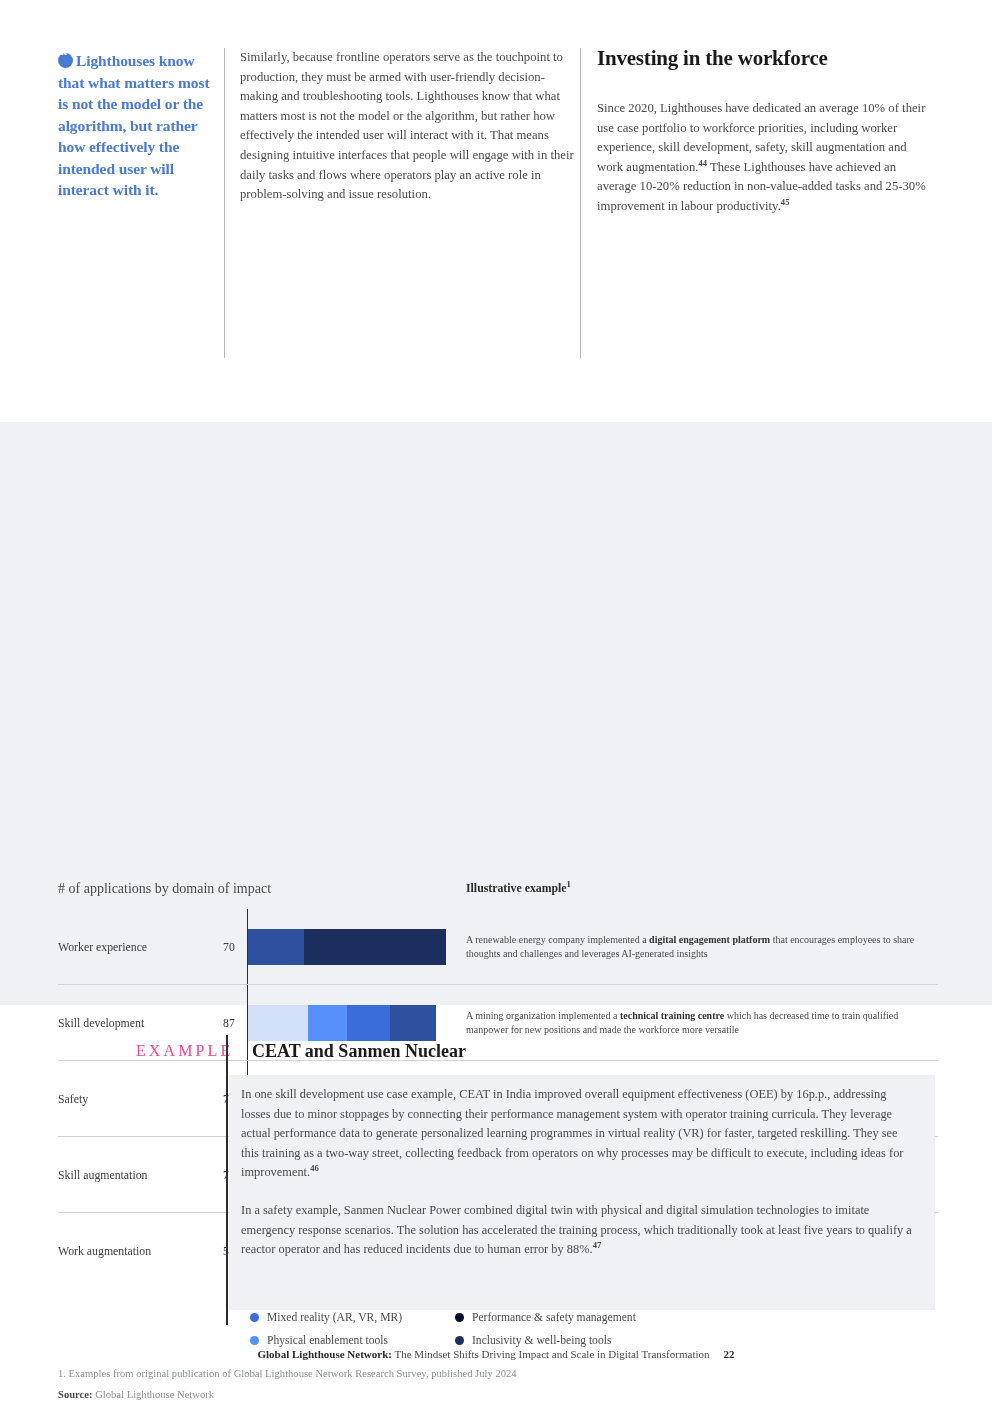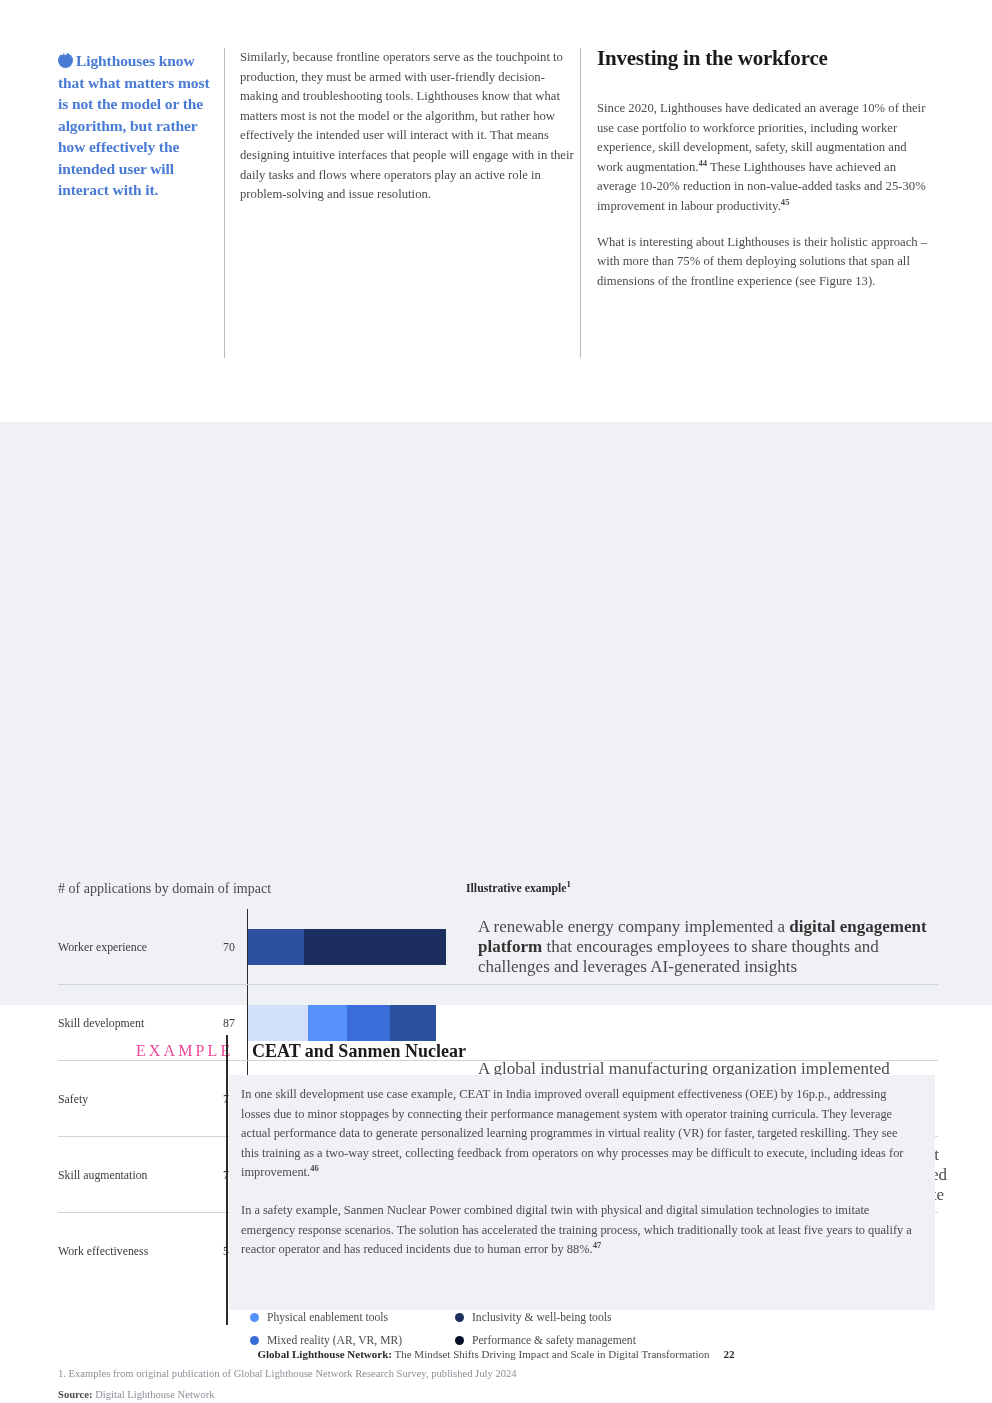--- a/index.html
+++ b/index.html
@@ -73,22 +73,22 @@
   .row-value{
     position:absolute;left:165px;top:50%;transform:translateY(-50%);
     font-size:11.8px;color:#3c3c3c;
   }
   .bar{
     position:absolute;left:190px;top:50%;transform:translateY(-50%);
     height:36px;display:flex;
   }
   .seg{height:100%;}
   .example-text{
-    position:absolute;left:420px;top:50%;transform:translateY(-50%);
-    width:470px;font-size:17px;line-height:20px;color:#4b4b4b;
+    position:absolute;left:408px;top:50%;transform:translateY(-50%);
+    width:470px;font-size:10px;line-height:14px;color:#4b4b4b;
   }
   .example-text b{font-weight:700;color:#333;}
 
   
   .legend{position:absolute;left:250px;top:861px;width:440px;}
   .legend-row{display:flex;height:23px;align-items:center;}
   .legend-item{display:flex;align-items:center;font-size:11.6px;color:#4b4b4b;}
   .legend-item.c1{width:205px;}
   .dot{width:9px;height:9px;border-radius:50%;margin-right:8px;flex:none;}
 
@@ -132,21 +132,20 @@
     <div class="col-rule rule-mid"></div>
     <div class="col-rule rule-right"></div>
 
     <div class="mid-col">
       <p class="body-p">Similarly, because frontline operators serve as the touchpoint to production, they must be armed with user-friendly decision-making and troubleshooting tools. Lighthouses know that what matters most is not the model or the algorithm, but rather how effectively the intended user will interact with it. That means designing intuitive interfaces that people will engage with in their daily tasks and flows where operators play an active role in problem-solving and issue resolution.</p>
     </div>
 
     <div class="right-col">
       <div class="h2">Investing in the workforce</div>
       <p class="body-p"><span>Since 2020, Lighthouses have dedicated an average 10% of their use case portfolio to workforce priorities, including worker experience, skill development, safety, skill augmentation and work augmentation.</span><sup>44</sup><span> These Lighthouses have achieved an average 10-20% reduction in non-value-added tasks and 25-30% improvement in labour productivity.</span><sup>45</sup></p>
-      <p class="body-p">What is interesting about Lighthouses is their holistic approach – with more than 75% of them deploying solutions that span all dimensions of the frontline experience (see Figure 13).</p>
     </div>
   </div>
 
   <div class="fig-header">
     <div class="fig-label">FIGURE 13</div>
     <div class="fig-divider"></div>
     <div class="fig-title">Frontline use cases at Lighthouses</div>
   </div>
 
   <div class="fig-panel">
@@ -166,20 +165,21 @@
         </div>
         <div class="row">
           <div class="row-label">Skill development</div>
           <div class="row-value">87</div>
           <div class="bar">
             <div class="seg" style="width: 60px; background: rgb(210, 224, 250);"></div>
             <div class="seg" style="width: 39px; background: rgb(86, 145, 251);"></div>
             <div class="seg" style="width: 43px; background: rgb(58, 109, 216);"></div>
             <div class="seg" style="width: 46px; background: rgb(44, 79, 158);"></div>
           </div>
+          <div class="example-text">A mining organization implemented a <b>technical training centre</b> which has decreased time to train qualified manpower for new positions and made the workforce more versatile</div>
         </div>
         <div class="row">
           <div class="row-label">Safety</div>
           <div class="row-value">73</div>
           <div class="bar">
             <div class="seg" style="width: 46px; background: rgb(86, 145, 251);"></div>
             <div class="seg" style="width: 112px; background: rgb(3, 17, 42);"></div>
           </div>
           <div class="example-text">A global industrial manufacturing organization implemented <b>technology-enabled ergonomics assessments</b> which reduced workplace musculoskeletal injuries and time for case evaluation by 83%</div>
         </div>
@@ -187,21 +187,21 @@
           <div class="row-label">Skill augmentation</div>
           <div class="row-value">70</div>
           <div class="bar">
             <div class="seg" style="width: 51px; background: rgb(210, 224, 250);"></div>
             <div class="seg" style="width: 50px; background: rgb(58, 109, 216);"></div>
             <div class="seg" style="width: 50px; background: rgb(44, 79, 158);"></div>
           </div>
           <div class="example-text">An international CPG organization developed <b>wearables</b> to support <b>training and upskilling</b>, which has improved OEE by 53%, reduced non-value-added tasks by 56% and reduced scrap by 26% at one site</div>
         </div>
         <div class="row">
-          <div class="row-label">Work effectiveness</div>
+          <div class="row-label">Work augmentation</div>
           <div class="row-value">56</div>
           <div class="bar">
             <div class="seg" style="width: 61px; background: rgb(86, 145, 251);"></div>
             <div class="seg" style="width: 61px; background: rgb(44, 79, 158);"></div>
           </div>
           <div class="example-text">An automotive manufacturer implemented <b>AR/VR to remote-connect experts</b> to shop floor paint technicians, with training programmes customized for individual areas of improvement that helped reduce defects per unit and improve OEE</div>
         </div>
       </div>
 
     <div class="legend" id="chart-legend">
@@ -210,42 +210,42 @@
             <span class="dot" style="background: rgb(210, 224, 250);"></span>
             <span>Remote connection tools</span>
           </div>
           <div class="legend-item">
             <span class="dot" style="background: rgb(44, 79, 158);"></span>
             <span>Digital information platforms</span>
           </div>
         </div>
         <div class="legend-row">
           <div class="legend-item c1">
+            <span class="dot" style="background: rgb(58, 109, 216);"></span>
+            <span>Mixed reality (AR, VR, MR)</span>
+          </div>
+          <div class="legend-item">
+            <span class="dot" style="background: rgb(3, 17, 42);"></span>
+            <span>Performance &amp; safety management</span>
+          </div>
+        </div>
+        <div class="legend-row">
+          <div class="legend-item c1">
             <span class="dot" style="background: rgb(86, 145, 251);"></span>
             <span>Physical enablement tools</span>
           </div>
           <div class="legend-item">
             <span class="dot" style="background: rgb(27, 46, 94);"></span>
             <span>Inclusivity &amp; well-being tools</span>
           </div>
         </div>
-        <div class="legend-row">
-          <div class="legend-item c1">
-            <span class="dot" style="background: rgb(58, 109, 216);"></span>
-            <span>Mixed reality (AR, VR, MR)</span>
-          </div>
-          <div class="legend-item">
-            <span class="dot" style="background: rgb(3, 17, 42);"></span>
-            <span>Performance &amp; safety management</span>
-          </div>
-        </div>
       </div>
 
     <div class="footnote">1. Examples from original publication of Global Lighthouse Network Research Survey, published July 2024</div>
-    <div class="source"><b>Source:</b><span> Digital Lighthouse Network</span></div>
+    <div class="source"><b>Source:</b><span> Global Lighthouse Network</span></div>
   </div>
 
   <div class="ex-label">EXAMPLE</div>
   <div class="ex-divider"></div>
   <div class="ex-title">CEAT and Sanmen Nuclear</div>
 
   <div class="ex-box">
     <div class="ex-inner">
       <p class="ex-p"><span>In one skill development use case example, CEAT in India improved overall equipment effectiveness (OEE) by 16p.p., addressing losses due to minor stoppages by connecting their performance management system with operator training curricula. They leverage actual performance data to generate personalized learning programmes in virtual reality (VR) for faster, targeted reskilling. They see this training as a two-way street, collecting feedback from operators on why processes may be difficult to execute, including ideas for improvement.</span><sup>46</sup></p>
       <p class="ex-p"><span>In a safety example, Sanmen Nuclear Power combined digital twin with physical and digital simulation technologies to imitate emergency response scenarios. The solution has accelerated the training process, which traditionally took at least five years to qualify a reactor operator and has reduced incidents due to human error by 88%.</span><sup>47</sup></p>

